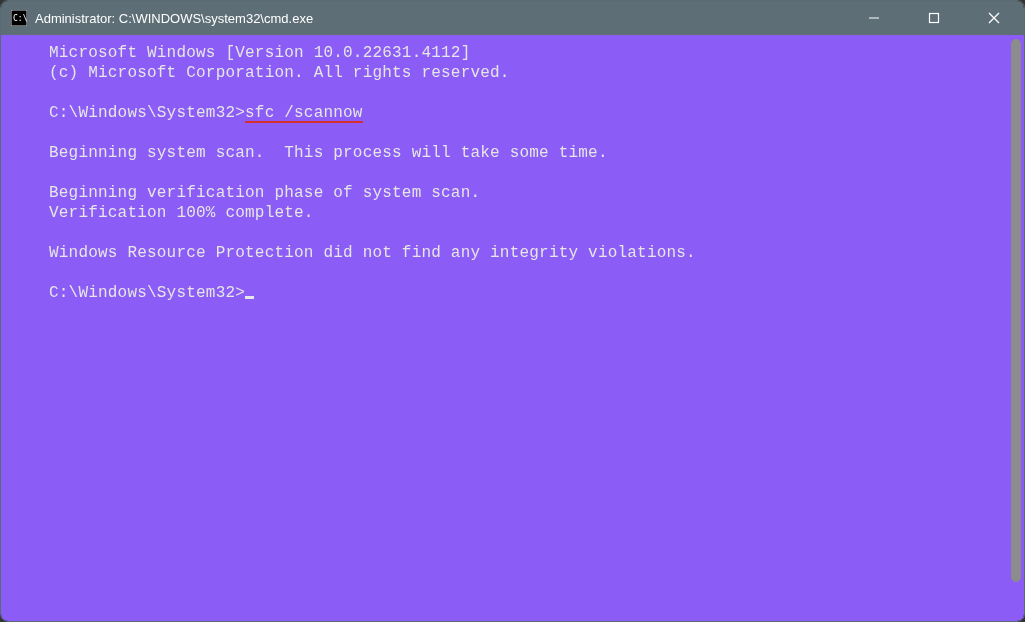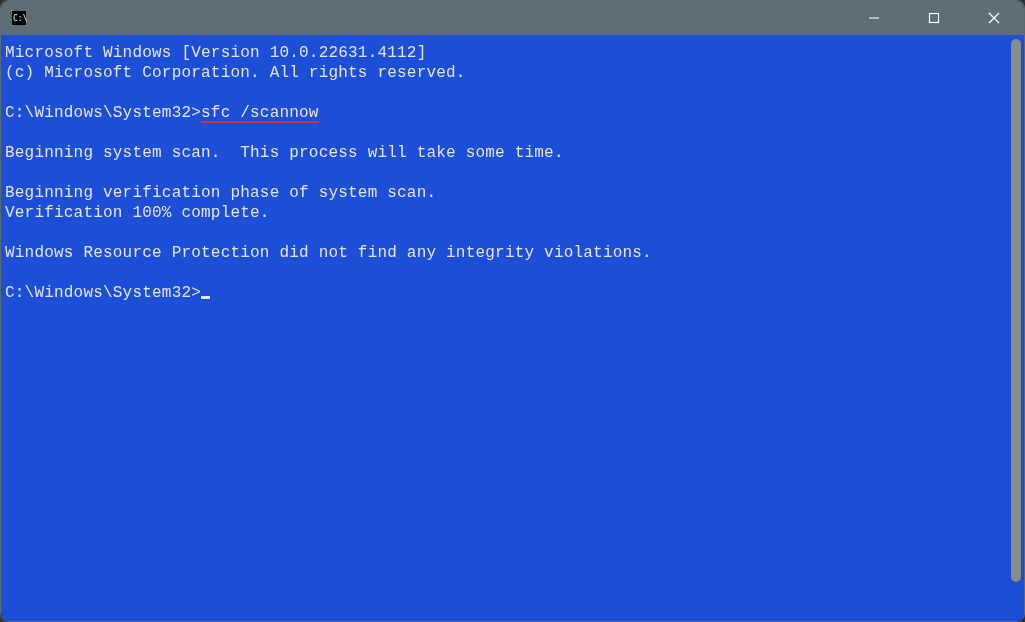--- a/index.html
+++ b/index.html
@@ -65,21 +65,22 @@
       color: #fff;
     }
     .tb-btn svg {
       width: 12px;
       height: 12px;
     }
     .terminal-area {
       position: relative;
       width: 100%;
       height: calc(100% - 34px);
-      background: #1d4ed8;
+      background: #8b5cf6;
+      padding-left: 44px;
     }
     .terminal {
       font-family: Consolas, "Courier New", monospace;
       font-size: 16px;
       line-height: 20px;
       color: #e6e6e6;
       padding: 8px 8px 8px 4px;
       white-space: pre;
       letter-spacing: 0.2px;
     }
@@ -121,20 +122,21 @@
 <body>
 
 <div class="window">
   <div class="titlebar">
     <span class="titlebar-icon">
       <svg viewBox="0 0 16 16">
         <rect x="0" y="0" width="16" height="16" fill="#000" stroke="#ccc" stroke-width="1"></rect>
         <text x="2" y="11" font-family="monospace" font-size="8" fill="#fff">C:\</text>
       </svg>
     </span>
+    <span class="titlebar-title">Administrator: C:\WINDOWS\system32\cmd.exe</span>
     <span class="titlebar-spacer"></span>
     <div class="titlebar-controls">
       <div class="tb-btn">
         <svg viewBox="0 0 12 12">
             <line x1="1" y1="6" x2="11" y2="6" stroke="#fff" stroke-width="1.2"></line>
           </svg>
       </div>
       <div class="tb-btn">
         <svg viewBox="0 0 12 12">
             <rect x="1.5" y="1.5" width="9" height="9" fill="none" stroke="#fff" stroke-width="1.2"></rect>

